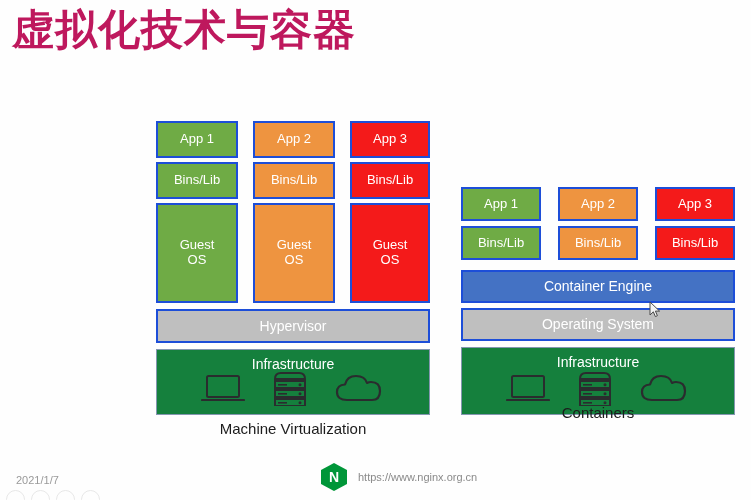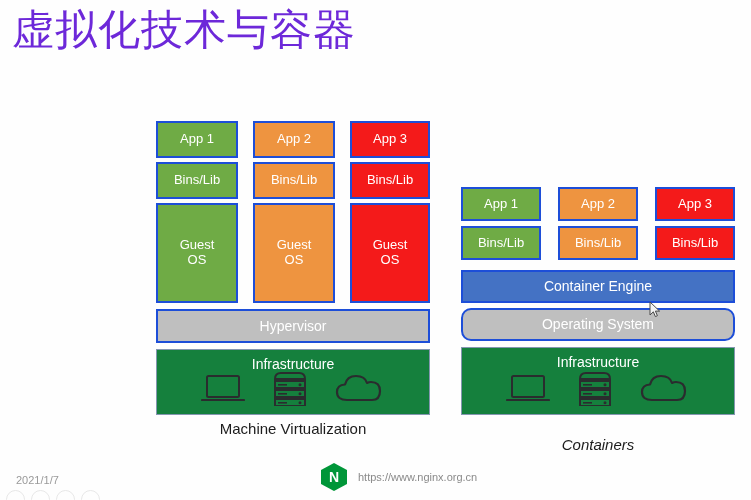--- a/index.html
+++ b/index.html
@@ -15,22 +15,22 @@
     font-family: "Liberation Sans", "DejaVu Sans", sans-serif;
     background: #fefefe;
   }
 
   
   #slide-title {
     position: absolute;
     left: 12px;
     top: 6px;
     font-size: 42px;
-    font-weight: normal;
-    color: #6d28d9;
+    font-weight: bold;
+    color: #be185d;
     letter-spacing: 1px;
     line-height: 1.15;
     white-space: nowrap;
   }
 
   
   .diagram {
     position: absolute;
   }
   .stack-box {
@@ -258,21 +258,21 @@
     <span>Bins/Lib</span>
   </div>
   <div class="stack-box red" style="left:655px; top:226px; width:80px; height:34px;">
     <span>Bins/Lib</span>
   </div>
 
   <div class="stack-box blue" style="left:461px; top:270px; width:274px; height:33px;">
     <span class="wide-label">Container Engine</span>
   </div>
 
-  <div class="stack-box gray" style="left:461px; top:308px; width:274px; height:33px;border-radius:10px;">
+  <div class="stack-box gray" style="left:461px; top:308px; width:274px; height:33px;">
     <span class="wide-label">Operating System</span>
   </div>
 
   <div class="infra-box" style="left:461px; top:347px; width:274px; height:68px;">
     <div class="infra-title">Infrastructure</div>
     <div class="infra-icons">
       <span>
         <svg width="44" height="30" viewBox="0 0 44 30">
           <rect x="6" y="3" width="32" height="21" rx="1.5" fill="none" stroke="#2a2c2e" stroke-width="2"></rect>
           <line x1="1" y1="27" x2="43" y2="27" stroke="#2a2c2e" stroke-width="2.2" stroke-linecap="round"></line>
@@ -295,21 +295,21 @@
         </svg>
       </span>
       <span>
         <svg width="50" height="30" viewBox="0 0 50 30">
           <path d="M12 27 Q2 27 2 19 Q2 12 10 11.5 Q12 3 21 3 Q30 3 32 10 Q34 9 36 9 Q45 9 45 18 Q45 27 37 27 Z" fill="none" stroke="#2a2c2e" stroke-width="2.2" stroke-linejoin="round"></path>
         </svg>
       </span>
     </div>
   </div>
 
-  <div class="caption" style="left:461px; top:436px; width:274px;font-style:italic;">Containers</div>
+  <div class="caption" style="left:461px; top:404px; width:274px;">Containers</div>
 </div>
 
 <div id="footer-date">2021/1/7</div>
 
 <div id="footer-brand">
   <span class="nginx-logo">
     <svg width="28" height="30" viewBox="0 0 28 30">
       <polygon points="14,1 27,8 27,22 14,29 1,22 1,8" fill="#009639"></polygon>
       <polygon points="14,4 24.2,9.6 24.2,20.4 14,26 3.8,20.4 3.8,9.6" fill="#009639" stroke="#ffffff" stroke-width="0"></polygon>
     </svg>

